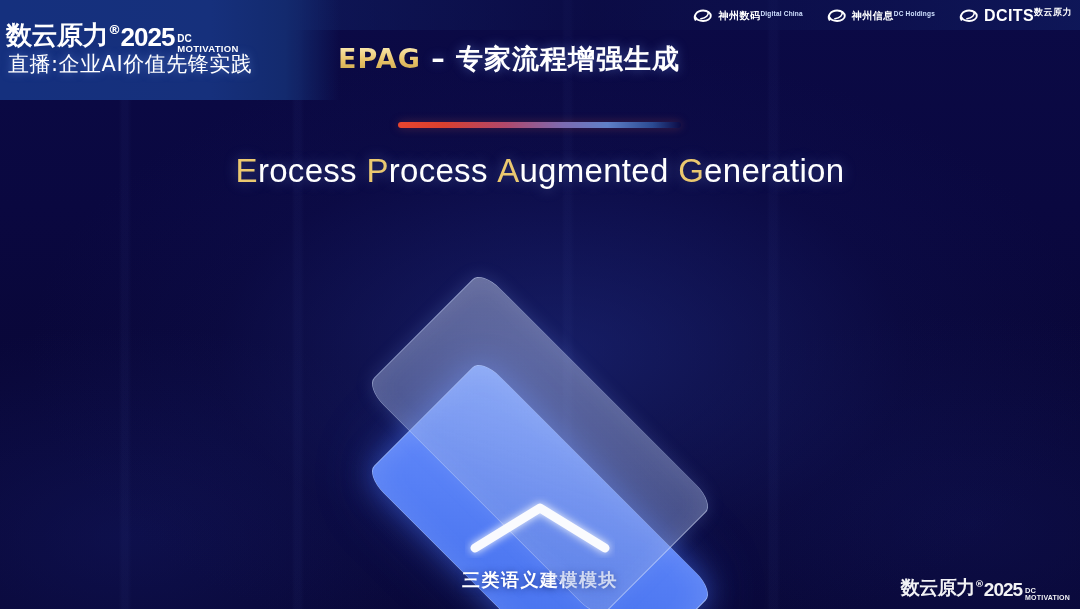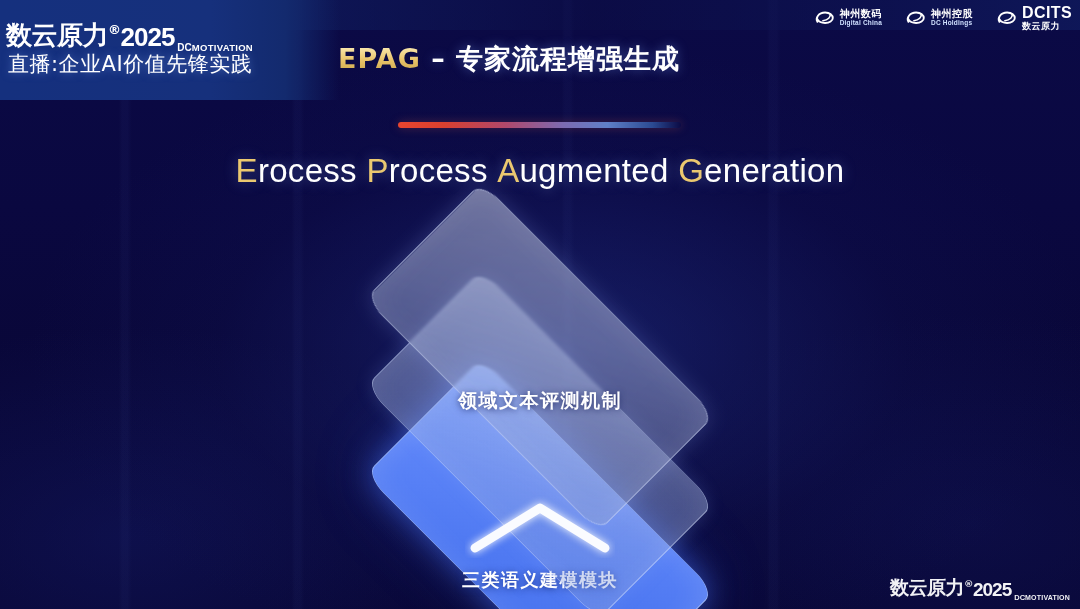--- a/index.html
+++ b/index.html
@@ -57,21 +57,21 @@
     letter-spacing:-0.5px;
   }
   .bl-reg{ font-size:.5em; vertical-align:super; }
   .bl-year{
     font-family:"Liberation Sans", sans-serif;
     font-weight:bold;
     letter-spacing:-1px;
     margin-top:16px;
   }
   .bl-dc{
-    display:inline-flex; flex-direction:row;
+    display:inline-flex; flex-direction:column;
     line-height:1; margin-left:3px;
     font-family:"Liberation Sans", sans-serif; font-weight:bold;
   }
 
   #main-logo{ top:6px; left:6px; font-size:26px; }
   #main-logo .bl-dc{ font-size:10px; }
   #main-logo .bl-dc .m{ font-size:9.5px; letter-spacing:.3px; }
 
   #wm-logo{ bottom:8px; right:10px; font-size:19px; opacity:.95; }
   #wm-logo .bl-dc{ font-size:7.5px; }
@@ -85,21 +85,21 @@
     text-shadow:0 0 8px rgba(130,170,255,.55);
   }
 
   
   .partners{
     position:absolute; top:5px; right:8px;
     display:flex; align-items:center; gap:22px;
   }
   .partner{ display:flex; align-items:center; gap:5px; }
   .pswirl{ width:22px; height:22px; flex:0 0 22px; }
-  .ptext{ display:flex; flex-direction:column; line-height:1.05; }
+  .ptext{ display:flex; flex-direction:row; line-height:1.05; }
   .pt-cn{ font-family:"DejaVu Sans", sans-serif; font-size:10px; font-weight:bold; color:#fff; letter-spacing:.5px; }
   .pt-en{ font-family:"Liberation Sans", sans-serif; font-size:6.5px; font-weight:bold; color:#cfe0ff; letter-spacing:.2px; }
   .pt-big{ font-family:"Liberation Sans", sans-serif; font-size:16px; font-weight:bold; color:#fff; letter-spacing:.4px; }
 
   
   .maintitle{
     position:absolute; top:41px; left:338px;
     font-family:"DejaVu Sans", sans-serif;
     font-size:27px; font-weight:bold; color:#ffffff;
     letter-spacing:1px; white-space:nowrap;
@@ -223,21 +223,21 @@
         <span class="pt-en">Digital China</span>
       </span>
     </div>
 
     <div class="partner">
       <svg class="pswirl" viewBox="0 0 40 40">
         <path d="M8 27 C4 20 10 10 22 10 C31 10 36 15 36 20 C36 25 30 29 22 29 C15 29 10 26 8 22" fill="none" stroke="#ffffff" stroke-width="3.4" stroke-linecap="round"></path>
         <path d="M31 13 C33 18 27 24 18 25" fill="none" stroke="#ffffff" stroke-width="3" stroke-linecap="round"></path>
       </svg>
       <span class="ptext">
-        <span class="pt-cn">神州控股</span>
+        <span class="pt-cn">神州信息</span>
         <span class="pt-en">DC Holdings</span>
       </span>
     </div>
 
     <div class="partner">
       <svg class="pswirl" viewBox="0 0 40 40">
         <path d="M8 27 C4 20 10 10 22 10 C31 10 36 15 36 20 C36 25 30 29 22 29 C15 29 10 26 8 22" fill="none" stroke="#ffffff" stroke-width="3.4" stroke-linecap="round"></path>
         <path d="M31 13 C33 18 27 24 18 25" fill="none" stroke="#ffffff" stroke-width="3" stroke-linecap="round"></path>
       </svg>
       <span class="ptext">
@@ -262,24 +262,20 @@
 
     <div class="layer" id="layer-bot">
       <div class="plate"></div>
       <div class="layer-label" id="label-bot">三类语义建模模块</div>
     </div>
 
     <div class="layer" id="layer-mid">
       <div class="plate"></div>
     </div>
 
-    <div class="layer" id="layer-top">
-      <div class="plate"></div>
-      <div class="layer-label" id="label-top">领域文本评测机制</div>
-    </div>
 
     <svg class="chevron" viewBox="0 0 150 62">
       <defs>
         <filter id="cglow" x="-60%" y="-60%" width="220%" height="220%">
           <feGaussianBlur stdDeviation="4" result="b"></feGaussianBlur>
           <feMerge>
               <feMergeNode in="b"></feMergeNode>
               <feMergeNode in="SourceGraphic"></feMergeNode>
             </feMerge>
         </filter>

